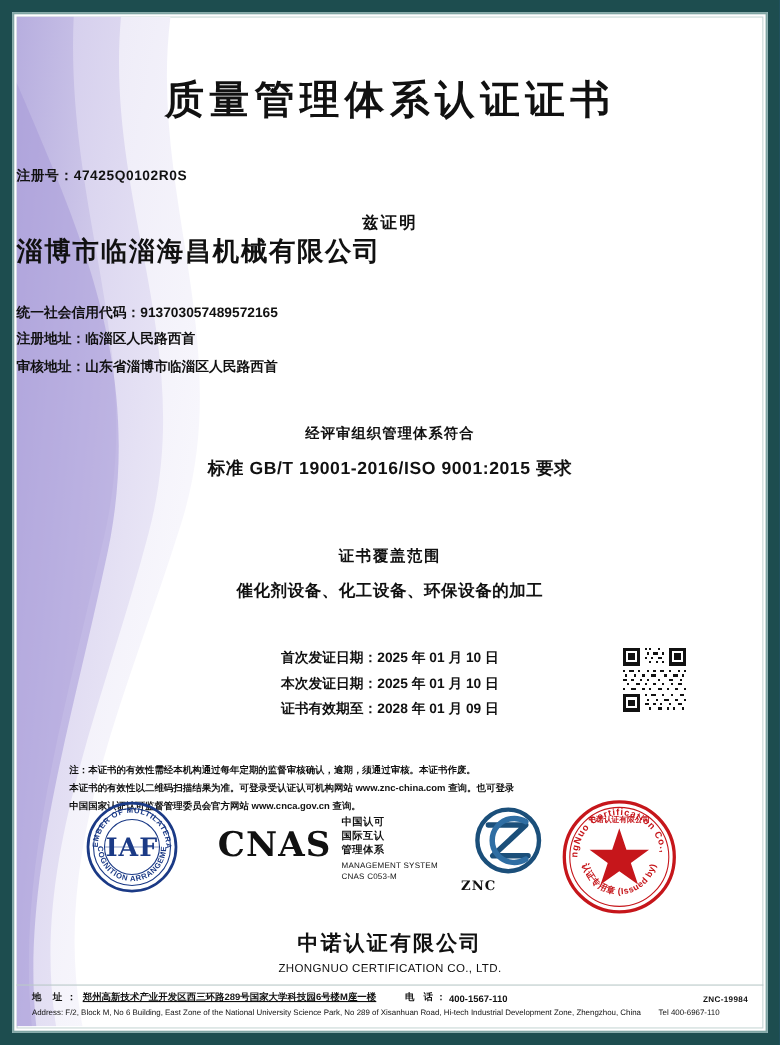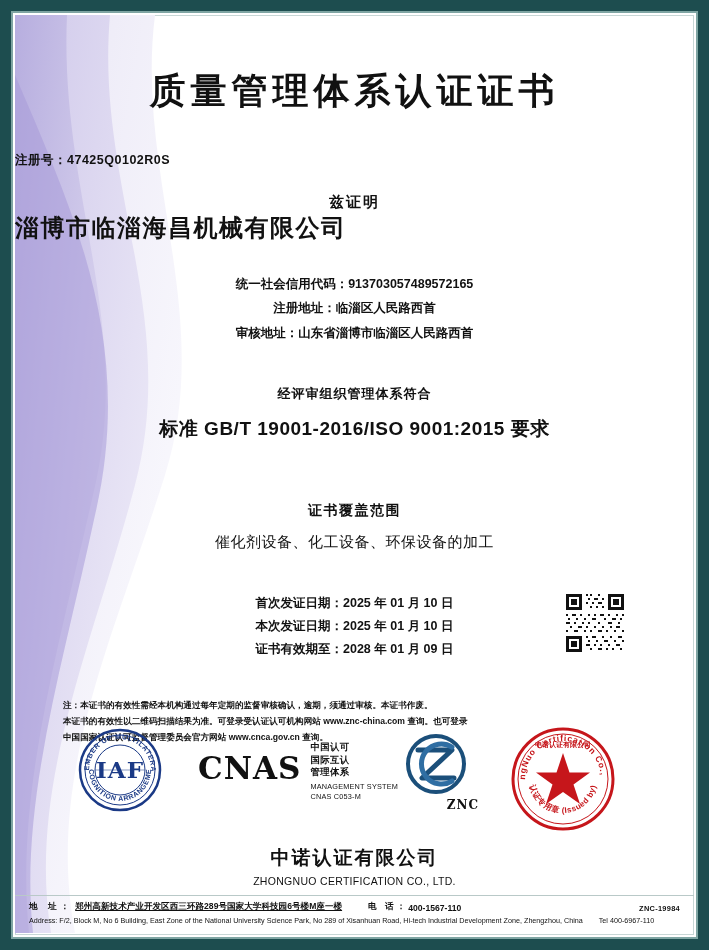--- a/index.html
+++ b/index.html
@@ -93,58 +93,58 @@
 
   .company {
     text-align: left;
     font-size: 24px;
     font-weight: bold;
     color: #111;
     letter-spacing: 1.5px;
   }
 
   .info-block {
-    text-align: center;
+    text-align: left;
     margin-top: 28px;
     font-size: 12.5px;
     font-weight: bold;
     color: #111;
     line-height: 1.95;
   }
 
   .standard-block {
     text-align: center;
     margin-top: 40px;
     color: #111;
   }
   .standard-line1 {
     font-size: 13px;
     font-weight: bold;
     letter-spacing: 1px;
   }
   .standard-line2 {
-    font-size: 19px;
+    font-size: 16px;
     font-weight: bold;
     margin-top: 13px;
     letter-spacing: 0.5px;
   }
 
   .scope-block {
     text-align: center;
     margin-top: 60px;
     color: #111;
   }
   .scope-title {
     font-size: 14px;
     font-weight: bold;
     letter-spacing: 1.5px;
   }
   .scope-text {
     font-size: 15px;
-    font-weight: normal;
+    font-weight: bold;
     margin-top: 13px;
     letter-spacing: 0.5px;
   }
 
   
   .dates-row {
     position: relative;
     margin-top: 40px;
     height: 80px;
   }
@@ -231,24 +231,24 @@
   }
   .cnas-code {
     font-size: 7.3px;
     color: #111;
     margin-top: 1px;
     letter-spacing: 0.2px;
   }
 
   
   .znc {
-    left: 378px;
+    left: 404px;
     top: 6px;
     width: 86px;
-    text-align: right;
+    text-align: left;
   }
   .znc svg { display:block; margin: 0 auto; }
   .znc-label {
     font-family: "DejaVu Serif", "Liberation Serif", serif;
     font-size: 12px;
     font-weight: bold;
     letter-spacing: 1px;
     color: #111;
     margin-top: 3px;
   }

